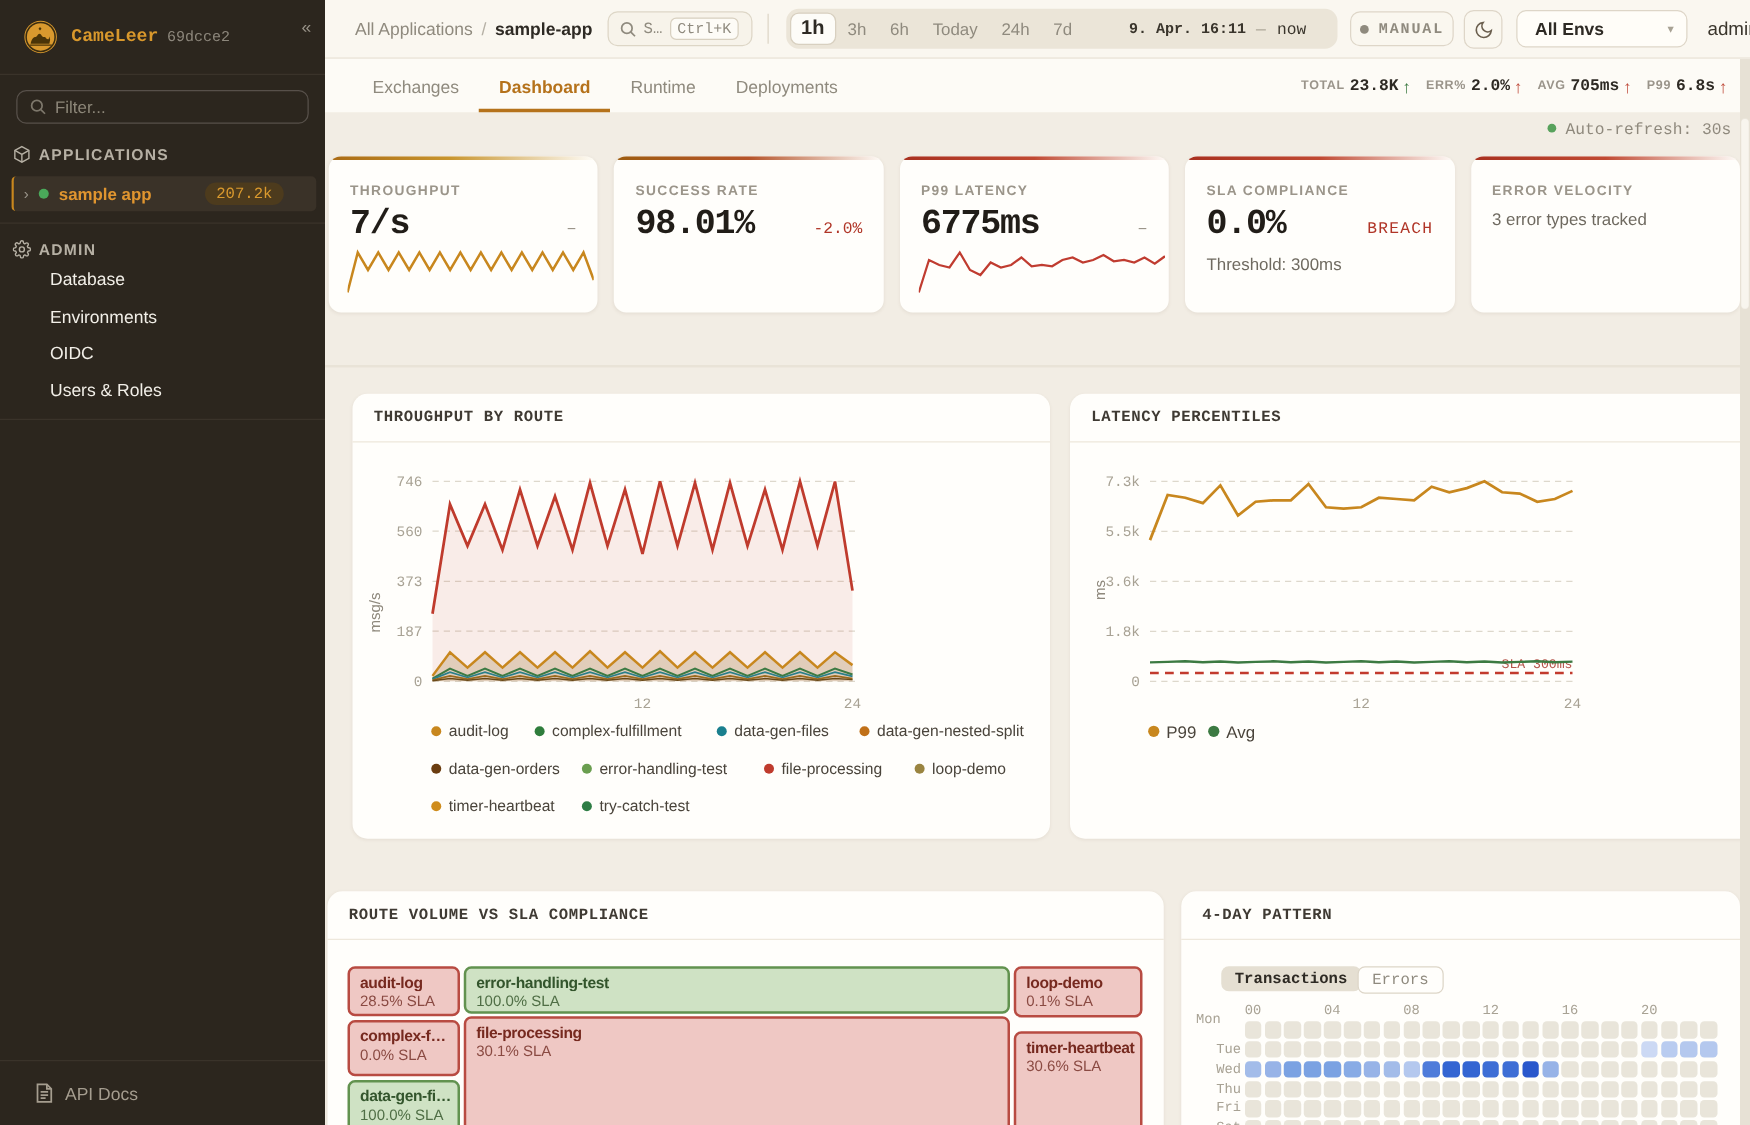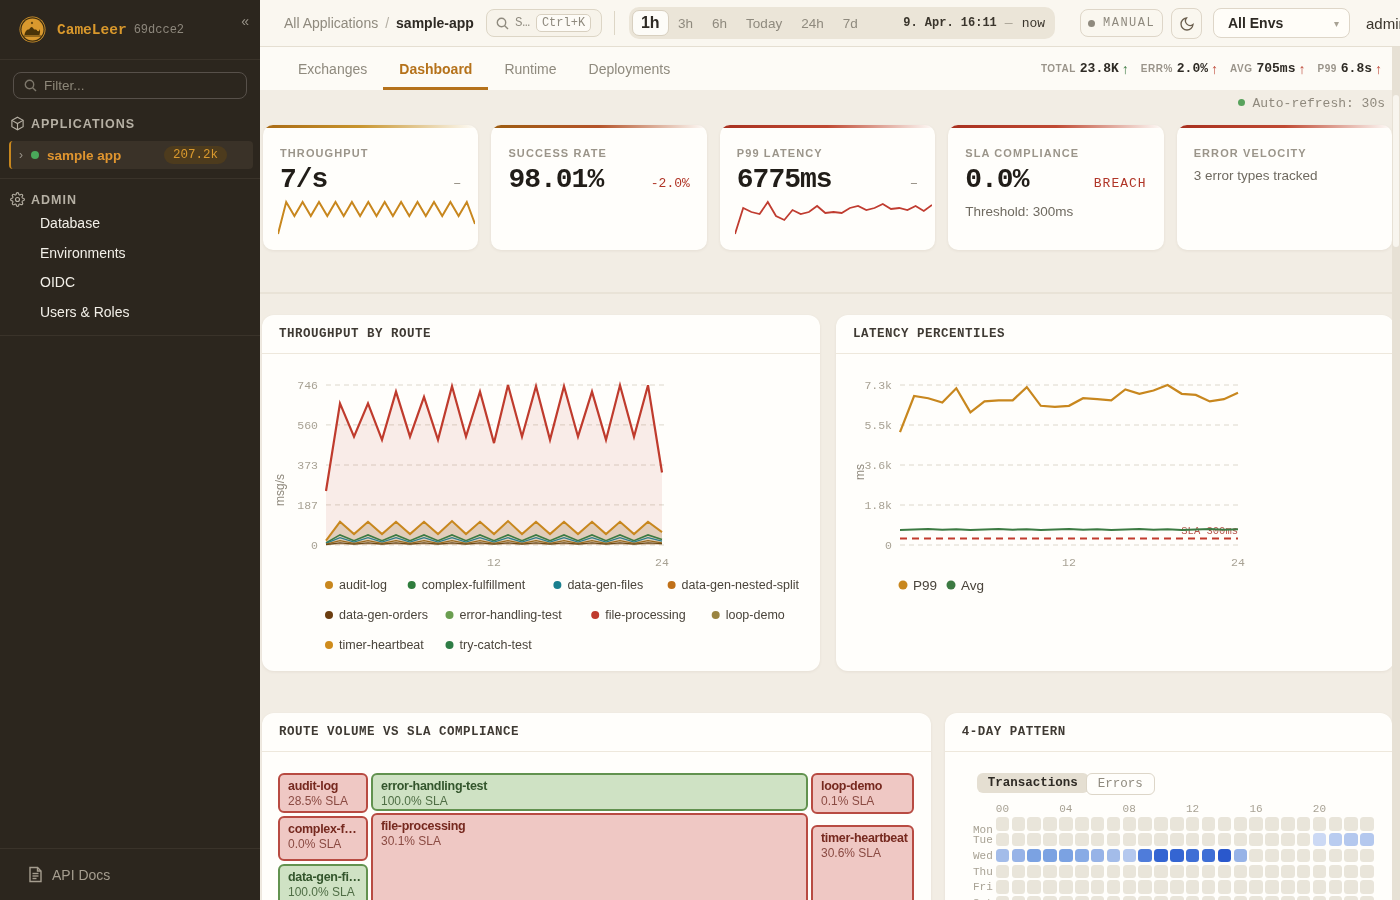--- a/index.html
+++ b/index.html
@@ -31,28 +31,28 @@
 
 #topbar { height:47px; background:#faf7f0; border-bottom:1px solid #e5dfd2; display:flex; align-items:center; padding-left:24px; position:relative; white-space:nowrap; }
 #topbar > * { flex-shrink:0; }
 .crumb-a { color:#8f8a7e; font-size:14px; }
 .crumb-s { color:#b5b0a4; margin:0 7px; font-size:14px; }
 .crumb-b { color:#2e2a24; font-size:14px; font-weight:bold; }
 #searchbox { margin-left:12px; width:116px; height:28px; border:1px solid #ddd6c6; background:#f7f3ea; border-radius:8px; display:flex; align-items:center; padding:0 6px 0 9px; }
 #searchbox .stxt { color:#8f8a7e; font-family:"Liberation Mono",monospace; font-size:12.5px; margin:0 6px 0 6px; }
 #searchbox .kbd { border:1px solid #d8d0c0; background:#fdfbf6; border-radius:5px; font-family:"Liberation Mono",monospace; font-size:12px; color:#8f8a7e; padding:1px 5px; }
 #tb-sep { width:1px; height:24px; background:#ddd6c6; margin:0 14px 0 12px; }
-#timegrp { height:32px; background:#ebe5d8; border-radius:10px; display:flex; align-items:center; padding:0 10px 0 3px; }
+#timegrp { height:32px; background:#ebe5d8; border-radius:10px; display:flex; align-items:center; padding:0 25px 0 3px; }
 .tg-btn { color:#8f8a7e; font-size:13.5px; padding:0 9.5px; }
 .tg-active { background:#fdfcf8; border:1px solid #d8d0c0; border-radius:7px; color:#2e2a24; font-weight:bold; height:26px; display:flex; align-items:center; padding:0 8px; }
 .tg-date { font-family:"Liberation Mono",monospace; font-size:12px; font-weight:bold; color:#3a352c; margin-left:36px; letter-spacing:0px; }
 .tg-dash { color:#a8a294; margin:0 8px; font-family:"Liberation Mono",monospace; font-size:13px; }
 #manual { position:absolute; left:820px; top:9px; height:28px; border:1px solid #ded6c8; background:#faf7ef; border-radius:8px; display:flex; align-items:center; padding:0 7px; }
 #manual .dot { width:7px; height:7px; border-radius:50%; background:#8f8a7e; margin-right:8px; }
-#manual .txt { font-family:"Liberation Mono",monospace; font-size:12px; font-weight:normal; color:#8f8a7e; letter-spacing:1.5px; }
+#manual .txt { font-family:"Liberation Mono",monospace; font-size:12px; font-weight:bold; color:#8f8a7e; letter-spacing:1.5px; }
 #moonbtn { position:absolute; left:911px; top:8px; width:31px; height:31px; border:1px solid #ded6c8; background:#faf7ef; border-radius:8px; display:flex; align-items:center; justify-content:center; }
 #envsel { position:absolute; left:953px; top:8px; width:137px; height:30px; border:1px solid #ded6c8; background:#fffdf8; border-radius:8px; display:flex; align-items:center; padding:0 10px 0 14px; }
 #envsel .txt { font-size:14px; font-weight:bold; color:#2e2a24; flex:1; }
 #envsel .car { color:#a8a294; font-size:10px; }
 #adminlbl { position:absolute; left:1106px; top:15px; font-size:15px; color:#3a352c; }
 
 #tabsbar { height:43px; background:#fdfbf6; display:flex; align-items:center; padding-left:22px; position:relative; }
 .tab { font-size:14px; color:#8f8a7e; padding:0 16px; height:43px; display:flex; align-items:center; }
 .tab.act { color:#b5721b; font-weight:bold; border-bottom:3px solid #b5721b; padding-top:3px; }
 #stats { position:absolute; right:18px; top:0; height:43px; display:flex; align-items:center; }
@@ -79,21 +79,21 @@
 .kpi .val { font-family:"Liberation Mono",monospace; font-size:28px; font-weight:bold; color:#211d18; letter-spacing:-1px; }
 .kpi .side { font-family:"Liberation Mono",monospace; font-size:14px; color:#9b958a; }
 .kpi .side-red { font-family:"Liberation Mono",monospace; font-size:13px; color:#b03527; }
 .kpi .sub { font-size:13.5px; color:#6f6a60; margin-top:9px; }
 .kpi svg.spark { position:absolute; left:15px; bottom:14px; }
 
 
 #row2 { display:flex; gap:16px; margin-top:65px; padding-left:0px; }
 .card { background:#fffefb; border-radius:12px; box-shadow:0 1px 3px rgba(90,70,40,0.08); }
 .card .hd { height:39px; display:flex; align-items:center; padding-left:17px; border-bottom:1px solid #eee8dc; font-family:"Liberation Mono",monospace; font-weight:bold; font-size:12.5px; letter-spacing:0.5px; color:#3f3a33; }
-#chart1 { width:572px; height:356px; }
+#chart1 { width:572px; height:356px;margin-left:20px; }
 #chart2 { width:558px; height:356px; }
 
 
 #row3 { display:flex; gap:14px; margin-top:42px; }
 #treemapcard { width:670px; height:330px; }
 #patterncard { width:448px; height:330px; }
 .tm-cell { position:absolute; border-radius:6px; padding:4px 2px 4px 8px; }
 .tm-red { background:#efc8c4; border:2px solid #b84b42; }
 .tm-green { background:#cfe2c4; border:2px solid #62924f; }
 .tm-name { font-size:12.5px; font-weight:bold; white-space:nowrap; overflow:hidden; text-overflow:ellipsis; letter-spacing:-0.3px; }
@@ -407,21 +407,21 @@
         <div style="position:relative; height:290px;">
           <span class="tgl tgl-on" style="position:absolute; left:32px; top:21px;">Transactions</span>
           <span class="tgl tgl-off" style="position:absolute; left:141px; top:21px;">Errors</span>
           <div id="heatmap">
               <div class="hm-lbl" style="left:51px; top:51px;">00</div>
               <div class="hm-lbl" style="left:114.4px; top:51px;">04</div>
               <div class="hm-lbl" style="left:177.8px; top:51px;">08</div>
               <div class="hm-lbl" style="left:241.2px; top:51px;">12</div>
               <div class="hm-lbl" style="left:304.6px; top:51px;">16</div>
               <div class="hm-lbl" style="left:368px; top:51px;">20</div>
-              <div class="hm-lbl" style="left:12px; top:72px; width:36px; text-align:right;">Mon</div>
+              <div class="hm-lbl" style="left:12px; top:58px; width:36px; text-align:left;">Mon</div>
               <div class="hm-cell" style="left:51px; top:65px; background:#e9e5da;"></div>
               <div class="hm-cell" style="left:66.85px; top:65px; background:#e9e5da;"></div>
               <div class="hm-cell" style="left:82.7px; top:65px; background:#e9e5da;"></div>
               <div class="hm-cell" style="left:98.55px; top:65px; background:#e9e5da;"></div>
               <div class="hm-cell" style="left:114.4px; top:65px; background:#e9e5da;"></div>
               <div class="hm-cell" style="left:130.25px; top:65px; background:#e9e5da;"></div>
               <div class="hm-cell" style="left:146.1px; top:65px; background:#e9e5da;"></div>
               <div class="hm-cell" style="left:161.95px; top:65px; background:#e9e5da;"></div>
               <div class="hm-cell" style="left:177.8px; top:65px; background:#e9e5da;"></div>
               <div class="hm-cell" style="left:193.65px; top:65px; background:#e9e5da;"></div>

